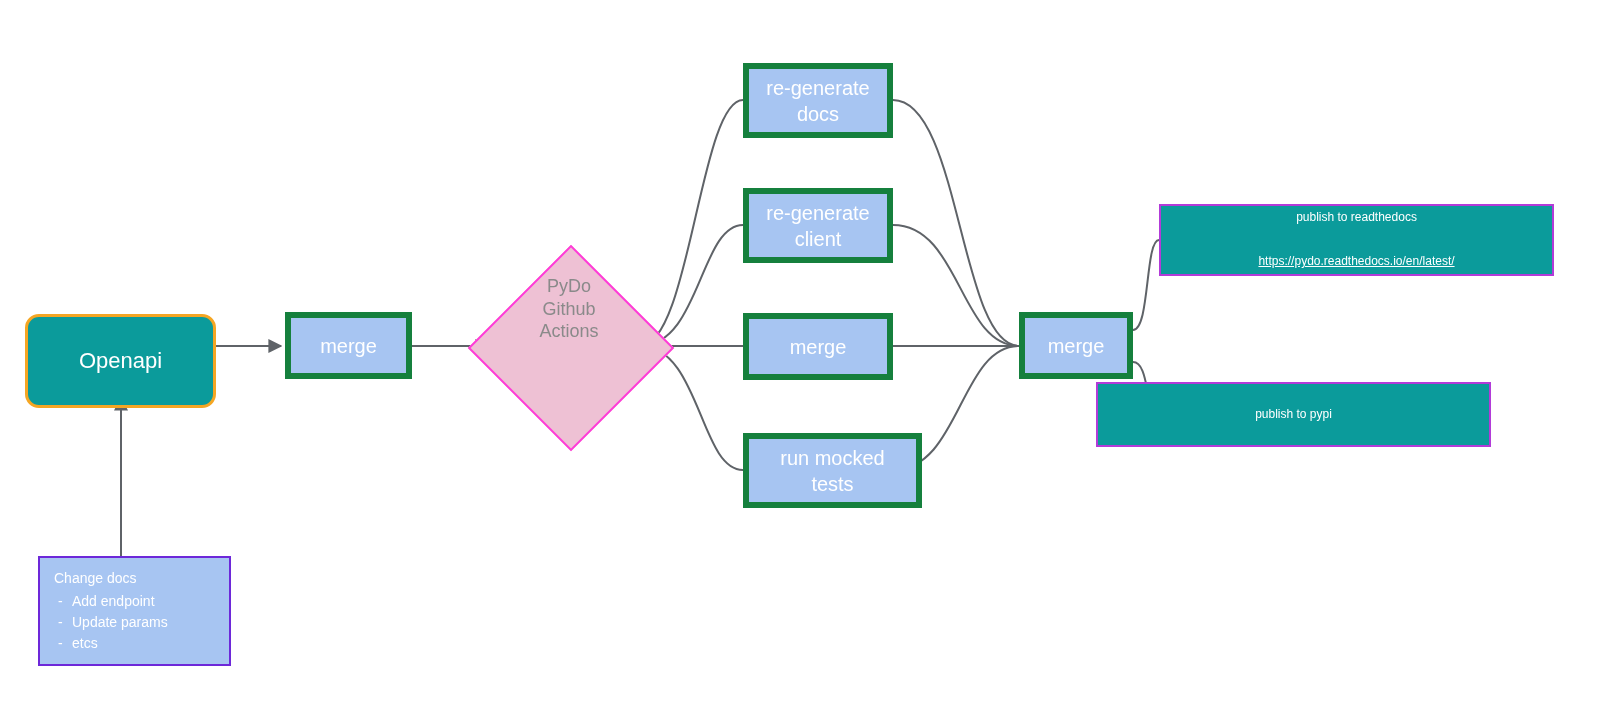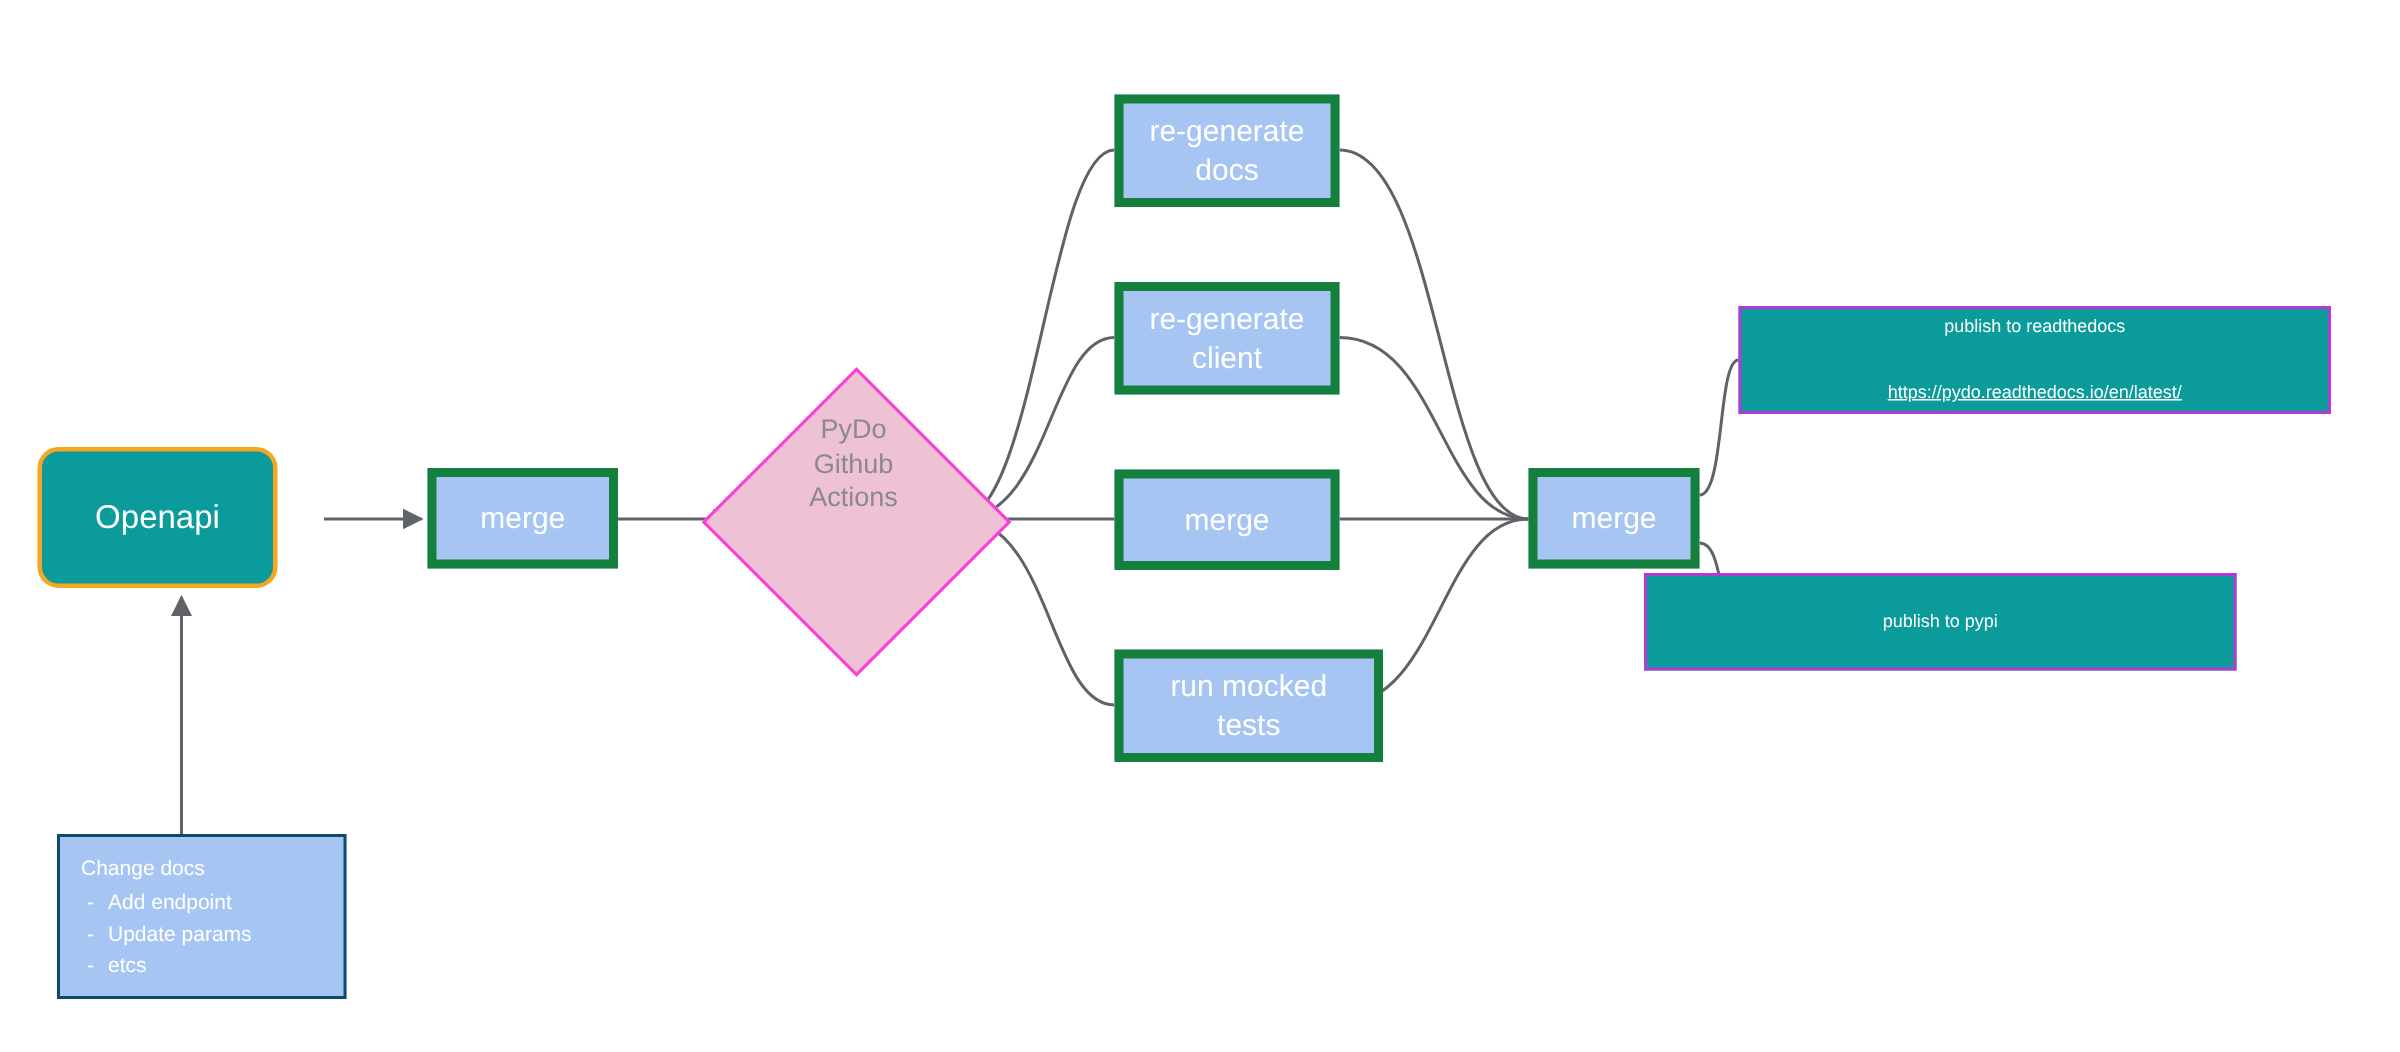--- a/index.html
+++ b/index.html
@@ -48,21 +48,21 @@
   .rect-teal {
     background: #0b9b9b;
     border: 2px solid #b23bd8;
     font-size: 12px;
     flex-direction: column;
     padding: 6px;
   }
   .rect-teal .link { text-decoration: underline; margin-top: 28px; }
   .docs-box {
     background: #a7c5f2;
-    border: 2px solid #0c4a6e;
+    border: 2px solid #6d28d9;
     color: #ffffff;
     font-size: 14px;
     text-align: left;
     align-items: flex-start;
     justify-content: flex-start;
     flex-direction: column;
     padding: 10px 12px 10px 14px;
     line-height: 1.5;
   }
   .docs-box ul {
@@ -123,21 +123,21 @@
 
     <path d="M 893 100 C 960 100, 960 346, 1019 346" stroke="#5f6368" stroke-width="2" fill="none"></path>
     <path d="M 893 225 C 960 225, 960 346, 1019 346" stroke="#5f6368" stroke-width="2" fill="none"></path>
     <path d="M 893 346 C 960 346, 960 346, 1019 346" stroke="#5f6368" stroke-width="2" fill="none"></path>
     <path d="M 893 470 C 960 470, 960 346, 1019 346" stroke="#5f6368" stroke-width="2" fill="none"></path>
 
     <path d="M 1133 330 C 1150 330, 1145 240, 1159 240" stroke="#5f6368" stroke-width="2" fill="none"></path>
     <path d="M 1133 362 C 1150 362, 1145 415, 1159 415" stroke="#5f6368" stroke-width="2" fill="none"></path>
   </svg>
 
-  <div class="node openapi" style="left:25px; top:298px; width:160px; height:94px;text-align:right;">
+  <div class="node openapi" style="left:25px; top:314px; width:191px; height:94px;text-align:right;">
     <span>Openapi</span>
   </div>
 
   <div class="node rect-blue" style="left:285px; top:312px; width:127px; height:67px;">
     <span>merge</span>
   </div>
 
   <div class="diamond-wrap" style="left:498px; top:275px; width:142px; height:142px;">
     <div class="diamond"></div>
     <div class="diamond-label">

